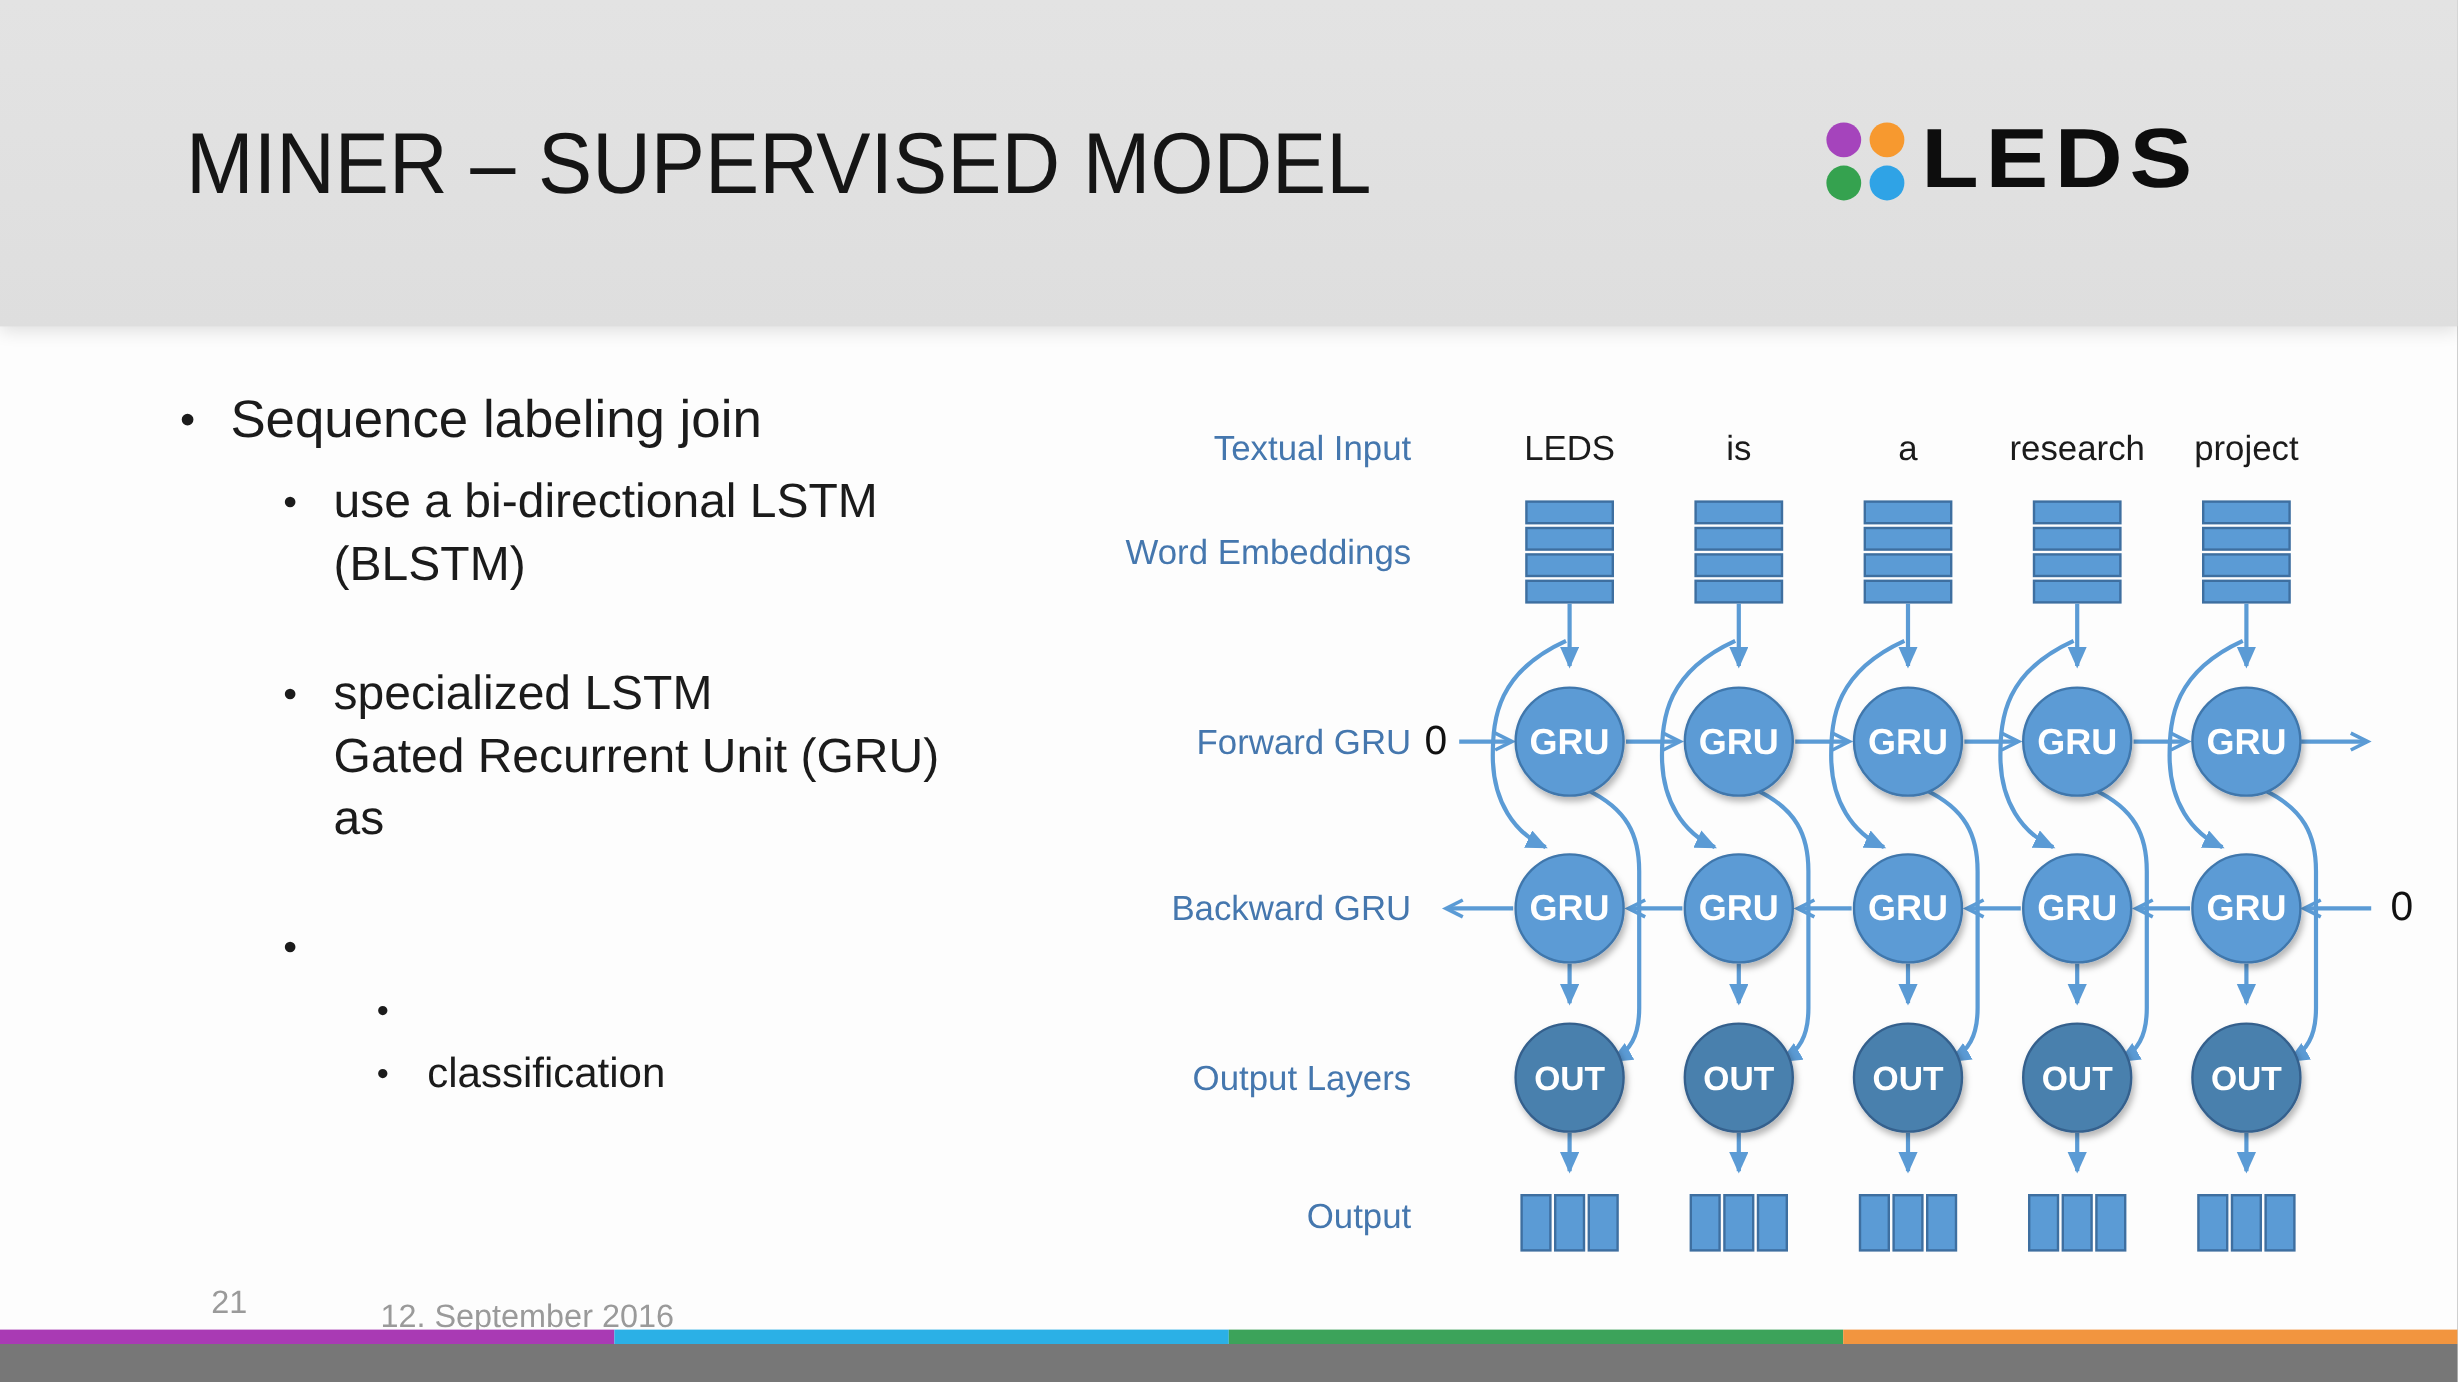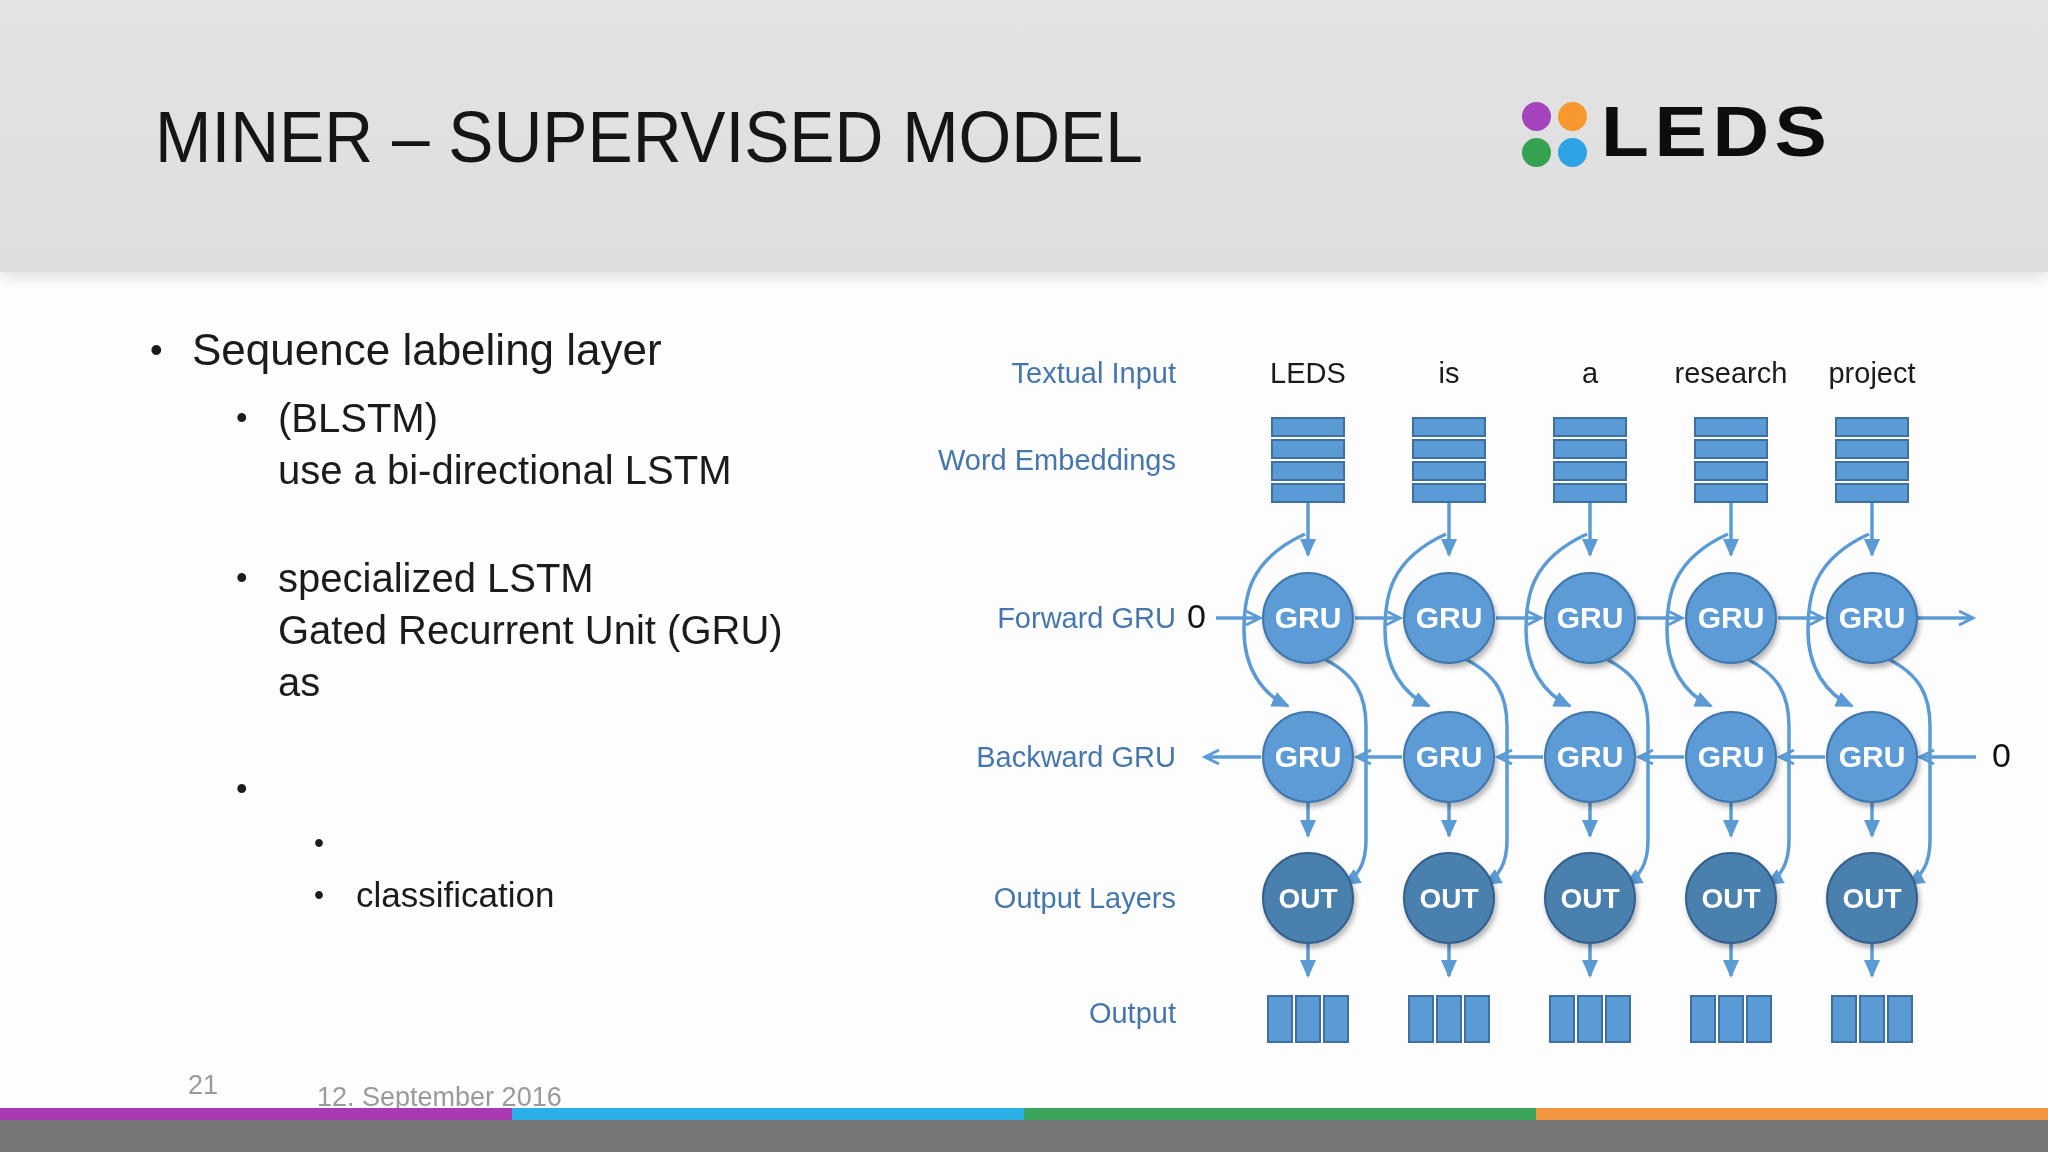--- a/index.html
+++ b/index.html
@@ -31,21 +31,21 @@
   .bullet-item.lv2{font-size:40px;line-height:52px;margin-left:86px;}
   .bullet-item.lv3{font-size:35px;line-height:46px;margin-left:164px;}
   .bullet-item:nth-child(2){margin-top:14px;}
   .bullet-item:nth-child(3){margin-top:56px;}
   .bullet-item:nth-child(4){margin-top:55px;}
   .bullet-item:nth-child(5){margin-top:5px;}
   .bullet-item:nth-child(6){margin-top:6px;}
   .bullet-glyph{flex:none;width:42px;font-size:0.82em;}
   .bullet-text b{font-weight:normal;}
   .footer{position:absolute;top:1070px;left:0;width:2048px;color:#9a9a9a;font-size:27px;}
-  .footer .page-number{position:absolute;left:188px;}
+  .footer .page-number{position:absolute;left:176px;}
   .footer .date{position:absolute;left:317px;margin-top:12px;}
   .footer-stripe{position:absolute;left:0;bottom:0;width:2048px;height:12px;display:flex;}
   .footer-stripe div{height:100%;flex:1;}
   svg text{font-family:"Liberation Sans", sans-serif;}
 </style>
 </head>
 <body>
 
 <div class="slide">
   <div class="header-band"></div>
@@ -58,28 +58,28 @@
         <div class="logo-dot" style="background: rgb(53, 162, 79);"></div>
         <div class="logo-dot" style="background: rgb(47, 163, 230);"></div>
       </div>
     <div class="logo-text">LEDS</div>
   </div>
 
   <div class="bullets" id="bullets">
       <div class="bullet-item lv1">
         <span class="bullet-glyph">•</span>
         <div class="bullet-text">
-          <div><b>Sequence labeling</b><span> layer</span></div>
+          <div><b>Sequence labeling</b><span> join</span></div>
         </div>
       </div>
       <div class="bullet-item lv2">
         <span class="bullet-glyph">•</span>
         <div class="bullet-text">
+          <div><span>use a bi-directional LSTM</span></div>
           <div><span>(</span><b>BLSTM</b><span>)</span></div>
-          <div><span>use a bi-directional LSTM</span></div>
         </div>
       </div>
       <div class="bullet-item lv2">
         <span class="bullet-glyph">•</span>
         <div class="bullet-text">
           <div><span>specialized LSTM</span></div>
           <div><span>Gated Recurrent Unit (</span><b>GRU</b><span>) as</span></div>
         </div>
       </div>
       <div class="bullet-item lv2">

